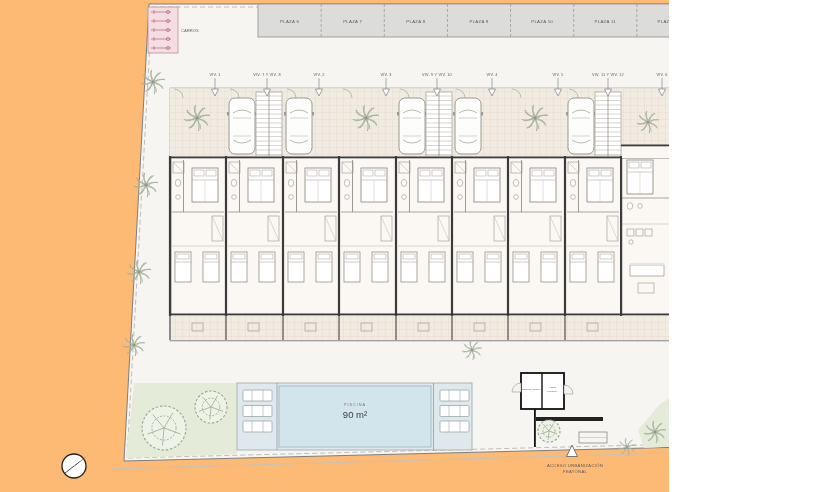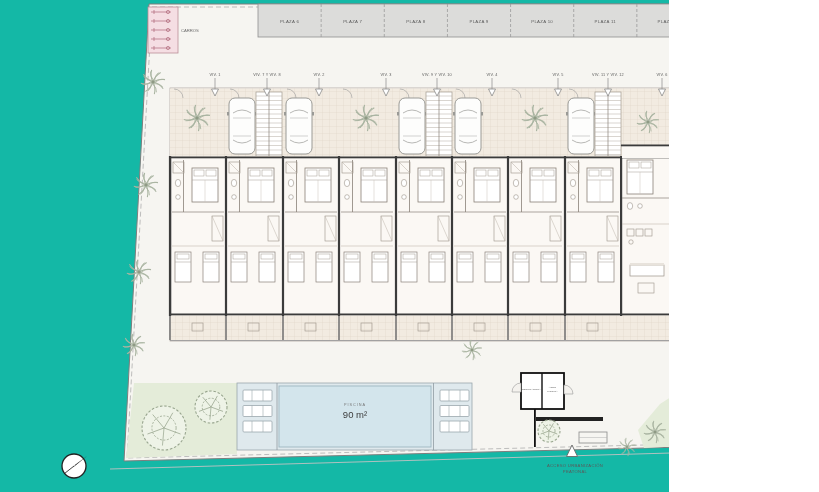--- a/index.html
+++ b/index.html
@@ -1,16 +1,16 @@
 <!DOCTYPE html>
 <html style="--c-text: #5a5a5a;"><head>
 <meta charset="utf-8">
 <style>
   html,body{margin:0;padding:0;background:#ffffff;}
-  .stage{position:relative;width:669px;height:492px;background:#14b8a6;overflow:hidden;
+  .stage{position:relative;width:669px;height:492px;background:#fdba74;overflow:hidden;
          font-family:"Liberation Sans",sans-serif;}
   svg{display:block;}
   text{fill:var(--c-text,#5a5a5a);font-family:"Liberation Sans",sans-serif;}
   .lbl-tiny{font-size:4.2px;letter-spacing:.3px;}
   .lbl-micro{font-size:2.5px;letter-spacing:.1px;}
   .lbl-pool-name{font-size:3.8px;letter-spacing:1px;fill:#777;}
   .lbl-pool-area{font-size:9.5px;fill:#3c3c3c;}
   .lbl-carros{font-size:4.2px;fill:#6a6a6a;}
 </style>
 </head>

